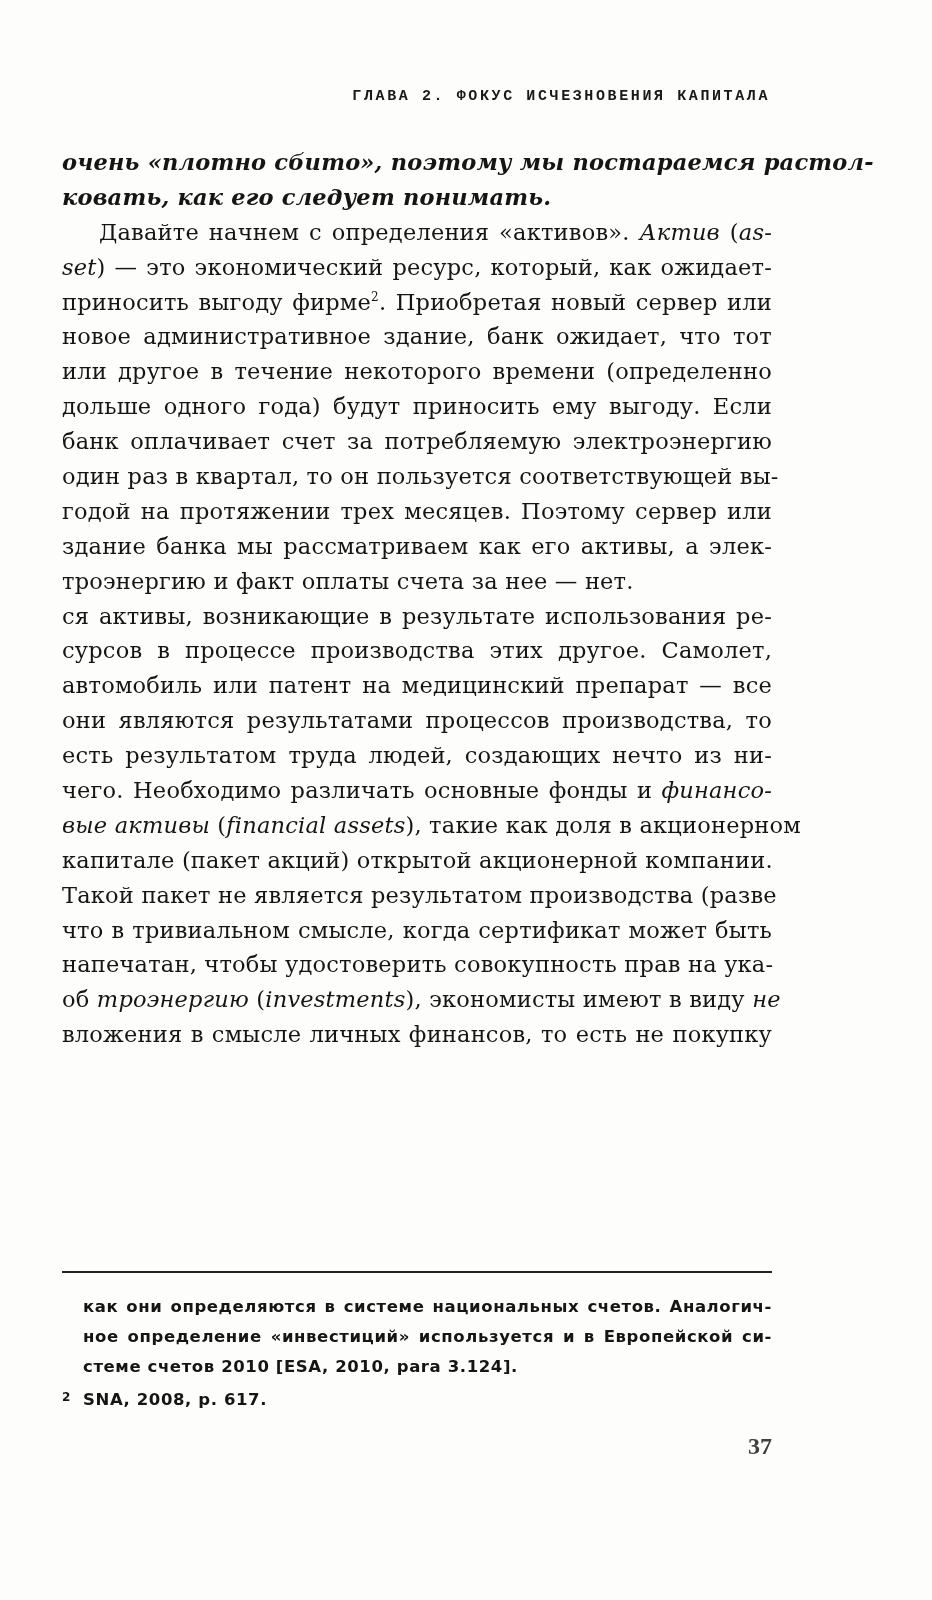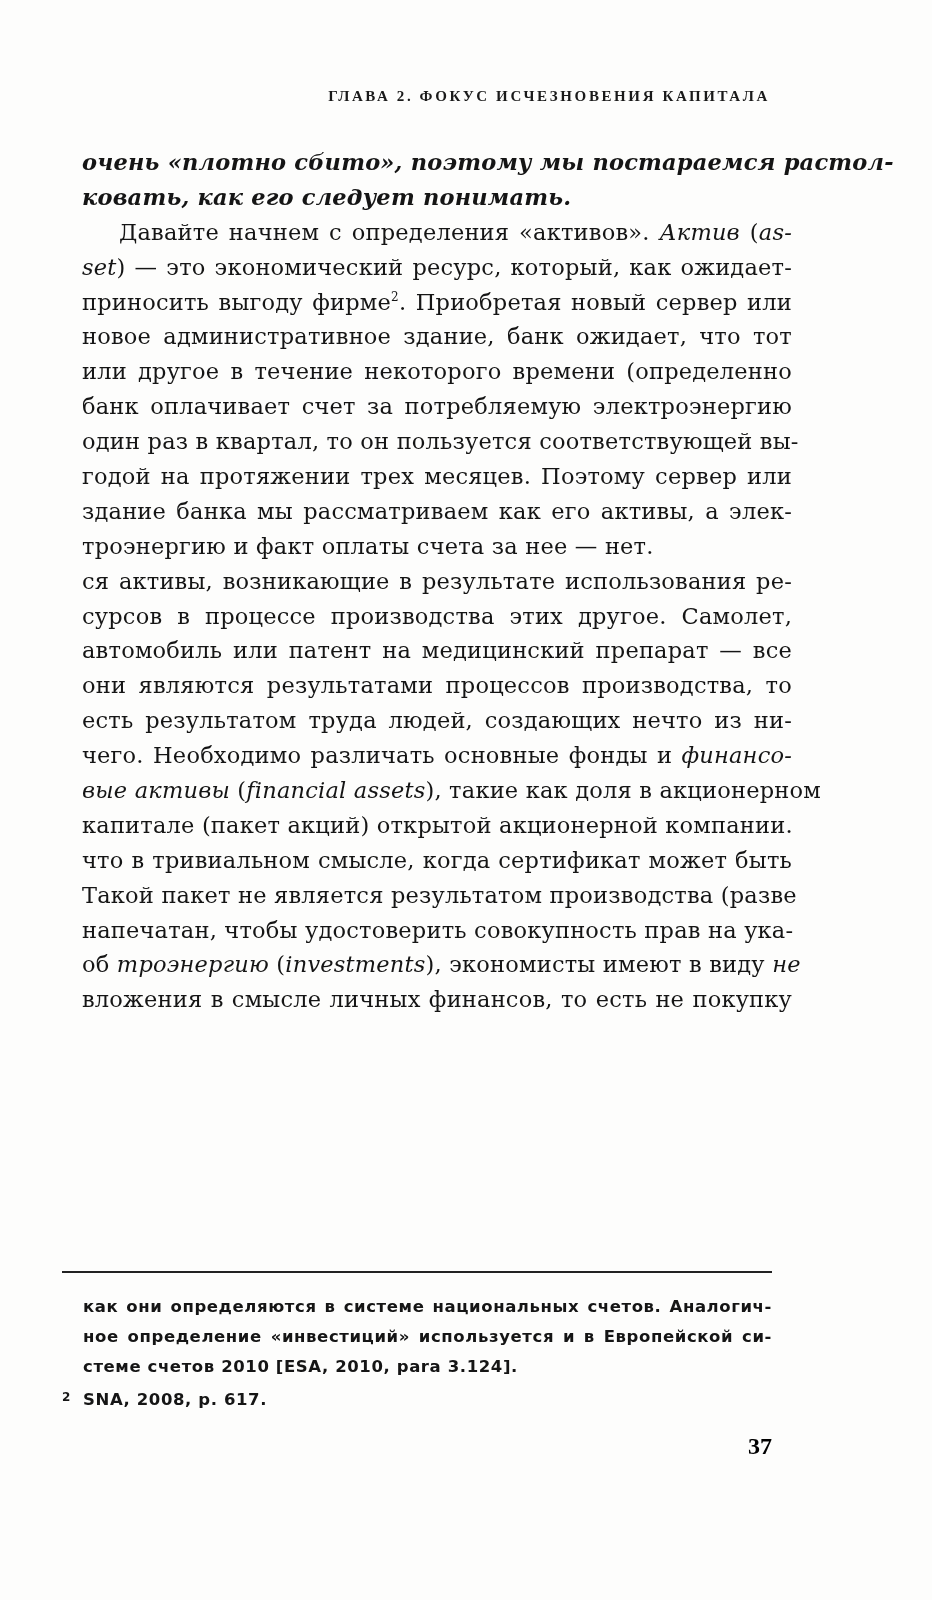--- a/index.html
+++ b/index.html
@@ -2,75 +2,76 @@
 <html><head>
 <meta charset="utf-8">
 <style>
   html, body { margin: 0; padding: 0; }
   body {
     width: 932px; height: 1600px; background: #fdfdfc; position: relative; overflow: hidden;
     font-family: "DejaVu Serif", "Liberation Serif", serif; color: #151515;
   }
   .running-head {
     position: absolute; top: 88px; right: 162px;
-    font-family: Liberation Serif, serif; font-weight: bold; font-size: 15px;
+    font-family: Liberation Mono, monospace; font-weight: bold; font-size: 15px;
     letter-spacing: 2.6px; color: #1a1a1a;
   }
-  .body-text { position: absolute; left: 62px; top: 145px; width: 710px; margin-left: 20px; }
+  .body-text { position: absolute; left: 62px; top: 145px; width: 710px; }
   .line {
     height: 34.9px; line-height: 34.9px; font-size: 22.5px; white-space: nowrap;
     text-align: justify; text-align-last: justify; letter-spacing: 0.2px;
   }
   .line.last { text-align-last: left; }
   .line.indent { padding-left: 37px; }
   .it { font-style: italic; }
   .bi { font-style: italic; font-weight: bold; }
   sup { font-size: 12px; line-height: 0; vertical-align: 9px; }
   .rule { position: absolute; left: 62px; top: 1271px; width: 710px; height: 2px; background: #222; }
   .notes { position: absolute; left: 62px; top: 1292px; width: 710px; font-weight: bold; }
   .note-line {
     font-family: "DejaVu Sans", sans-serif; font-size: 16.5px; height: 30px; line-height: 30px;
     padding-left: 21px; white-space: nowrap; text-align: justify; text-align-last: justify;
     letter-spacing: 0.6px;
   }
   .note-line.last { text-align-last: left; }
   .note-line .num { display: inline-block; width: 21px; margin-left: -21px; font-size: 12px; vertical-align: 4px; }
   .page-number {
     position: absolute; top: 1433px; right: 160px; font-family: "Liberation Serif", serif;
-    font-weight: bold; font-size: 24px; color: #000000;
+    font-weight: bold; font-size: 24px; color: #404040;
   }
 </style>
 </head>
 <body>
 
 <div class="running-head">ГЛАВА 2. ФОКУС ИСЧЕЗНОВЕНИЯ КАПИТАЛА</div>
 
 <div class="body-text">
   <div class="line bi">очень «плотно сбито», поэтому мы постараемся растол-</div>
   <div class="line bi last">ковать, как его следует понимать.</div>
   <div class="line indent"><span>Давайте начнем с определения «активов». </span><span class="it">Актив</span><span> (</span><span class="it">as-</span></div>
   <div class="line"><span class="it">set</span><span>) — это экономический ресурс, который, как ожидает-</span></div>
   <div class="line"><span>приносить выгоду фирме</span><sup>2</sup><span>. Приобретая новый сервер или</span></div>
   <div class="line">новое административное здание, банк ожидает, что тот</div>
   <div class="line">или другое в течение некоторого времени (определенно</div>
+  <div class="line">дольше одного года) будут приносить ему выгоду. Если</div>
   <div class="line">банк оплачивает счет за потребляемую электроэнергию</div>
   <div class="line">один раз в квартал, то он пользуется соответствующей вы-</div>
   <div class="line">годой на протяжении трех месяцев. Поэтому сервер или</div>
   <div class="line">здание банка мы рассматриваем как его активы, а элек-</div>
   <div class="line last">троэнергию и факт оплаты счета за нее — нет.</div>
   <div class="line">ся активы, возникающие в результате использования ре-</div>
   <div class="line">сурсов в процессе производства этих другое. Самолет,</div>
   <div class="line">автомобиль или патент на медицинский препарат — все</div>
   <div class="line">они являются результатами процессов производства, то</div>
   <div class="line">есть результатом труда людей, создающих нечто из ни-</div>
   <div class="line"><span>чего. Необходимо различать основные фонды и </span><span class="it">финансо-</span></div>
   <div class="line"><span class="it">вые активы</span><span> (</span><span class="it">financial assets</span><span>), такие как доля в акционерном</span></div>
   <div class="line">капитале (пакет акций) открытой акционерной компании.</div>
+  <div class="line">Такой пакет не является результатом производства (разве</div>
   <div class="line">что в тривиальном смысле, когда сертификат может быть</div>
-  <div class="line">Такой пакет не является результатом производства (разве</div>
   <div class="line">напечатан, чтобы удостоверить совокупность прав на ука-</div>
   <div class="line"><span>об </span><span class="it">троэнергию</span><span> (</span><span class="it">investments</span><span>), экономисты имеют в виду </span><span class="it">не</span></div>
   <div class="line">вложения в смысле личных финансов, то есть не покупку</div>
 </div>
 
 <div class="rule"></div>
 
 <div class="notes">
   <div class="note-line">как они определяются в системе национальных счетов. Аналогич-</div>
   <div class="note-line">ное определение «инвестиций» используется и в Европейской си-</div>

